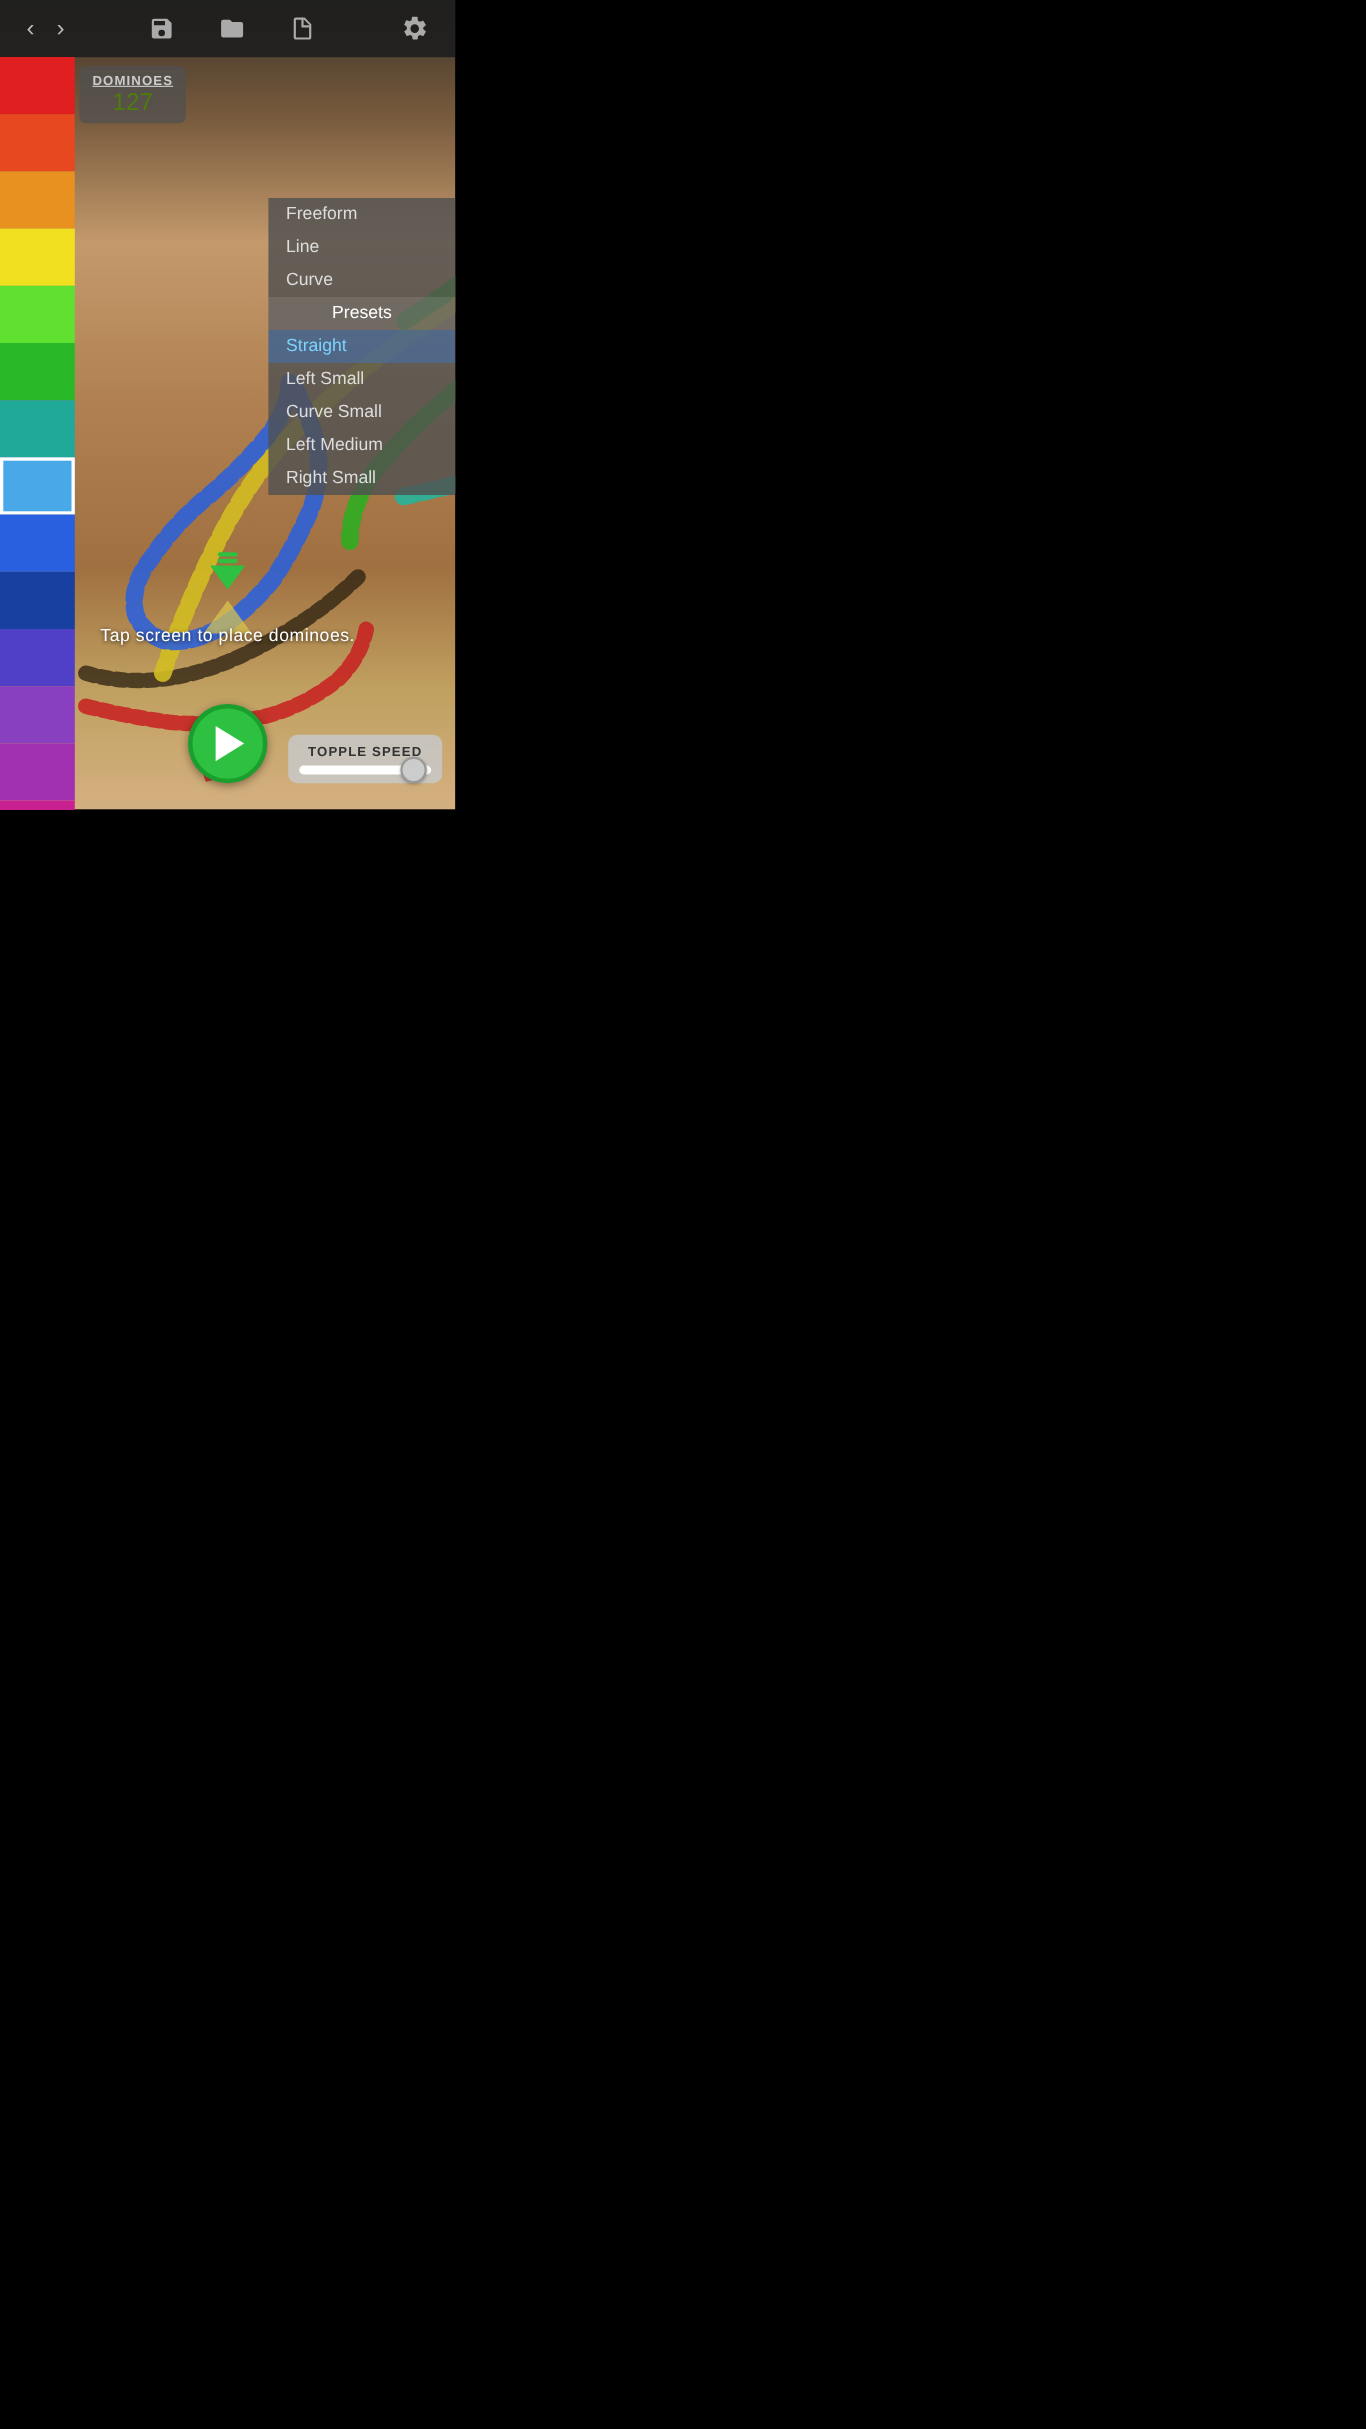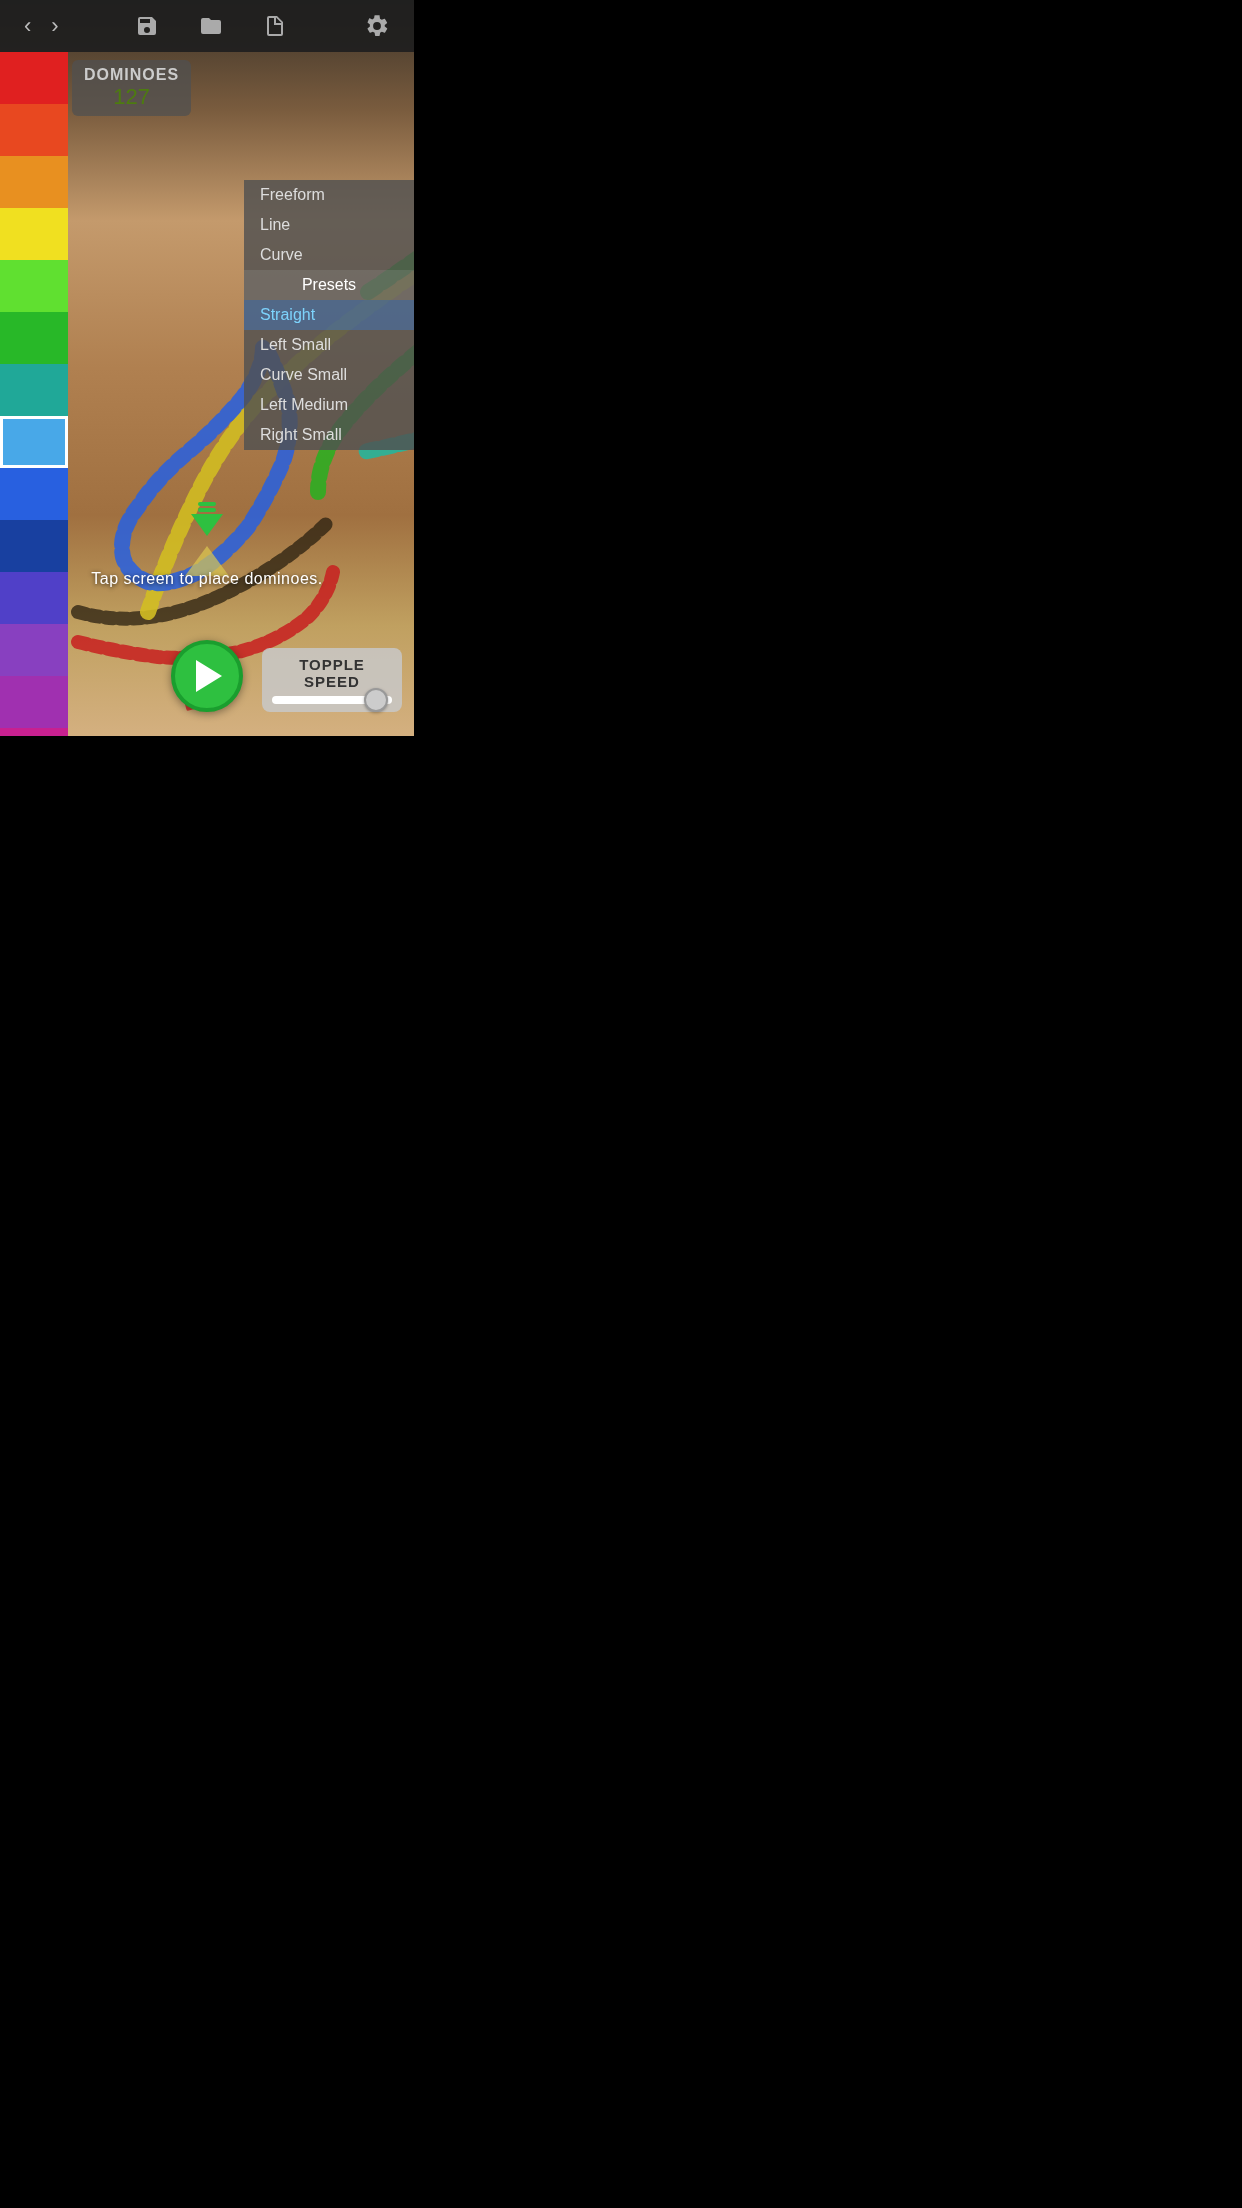--- a/index.html
+++ b/index.html
@@ -94,24 +94,25 @@
       top: 60px;
       left: 72px;
       background: rgba(80,80,80,0.75);
       border-radius: 6px;
       padding: 6px 12px;
       text-align: center;
       z-index: 10;
       color: white;
     }
     #dominoes-label {
-      font-size: 16px;
+      font-size: 12px;
       letter-spacing: 1px;
       color: #ccc;
       font-weight: 600;
+      text-decoration: underline;
     }
     #dominoes-count {
       font-size: 22px;
       font-weight: normal;
       color: #4d7c0f;
     }
 
     
     #scene-btns {
       position: absolute;
@@ -213,21 +214,21 @@
       position: absolute;
       bottom: 24px;
       right: 12px;
       background: rgba(200,200,200,0.85);
       border-radius: 8px;
       padding: 8px 10px;
       z-index: 10;
       width: 140px;
     }
     #topple-label {
-      font-size: 15px;
+      font-size: 12px;
       font-weight: 700;
       letter-spacing: 1px;
       color: #333;
       text-align: center;
       margin-bottom: 6px;
     }
     #topple-slider-track {
       width: 100%;
       height: 8px;
       background: white;

